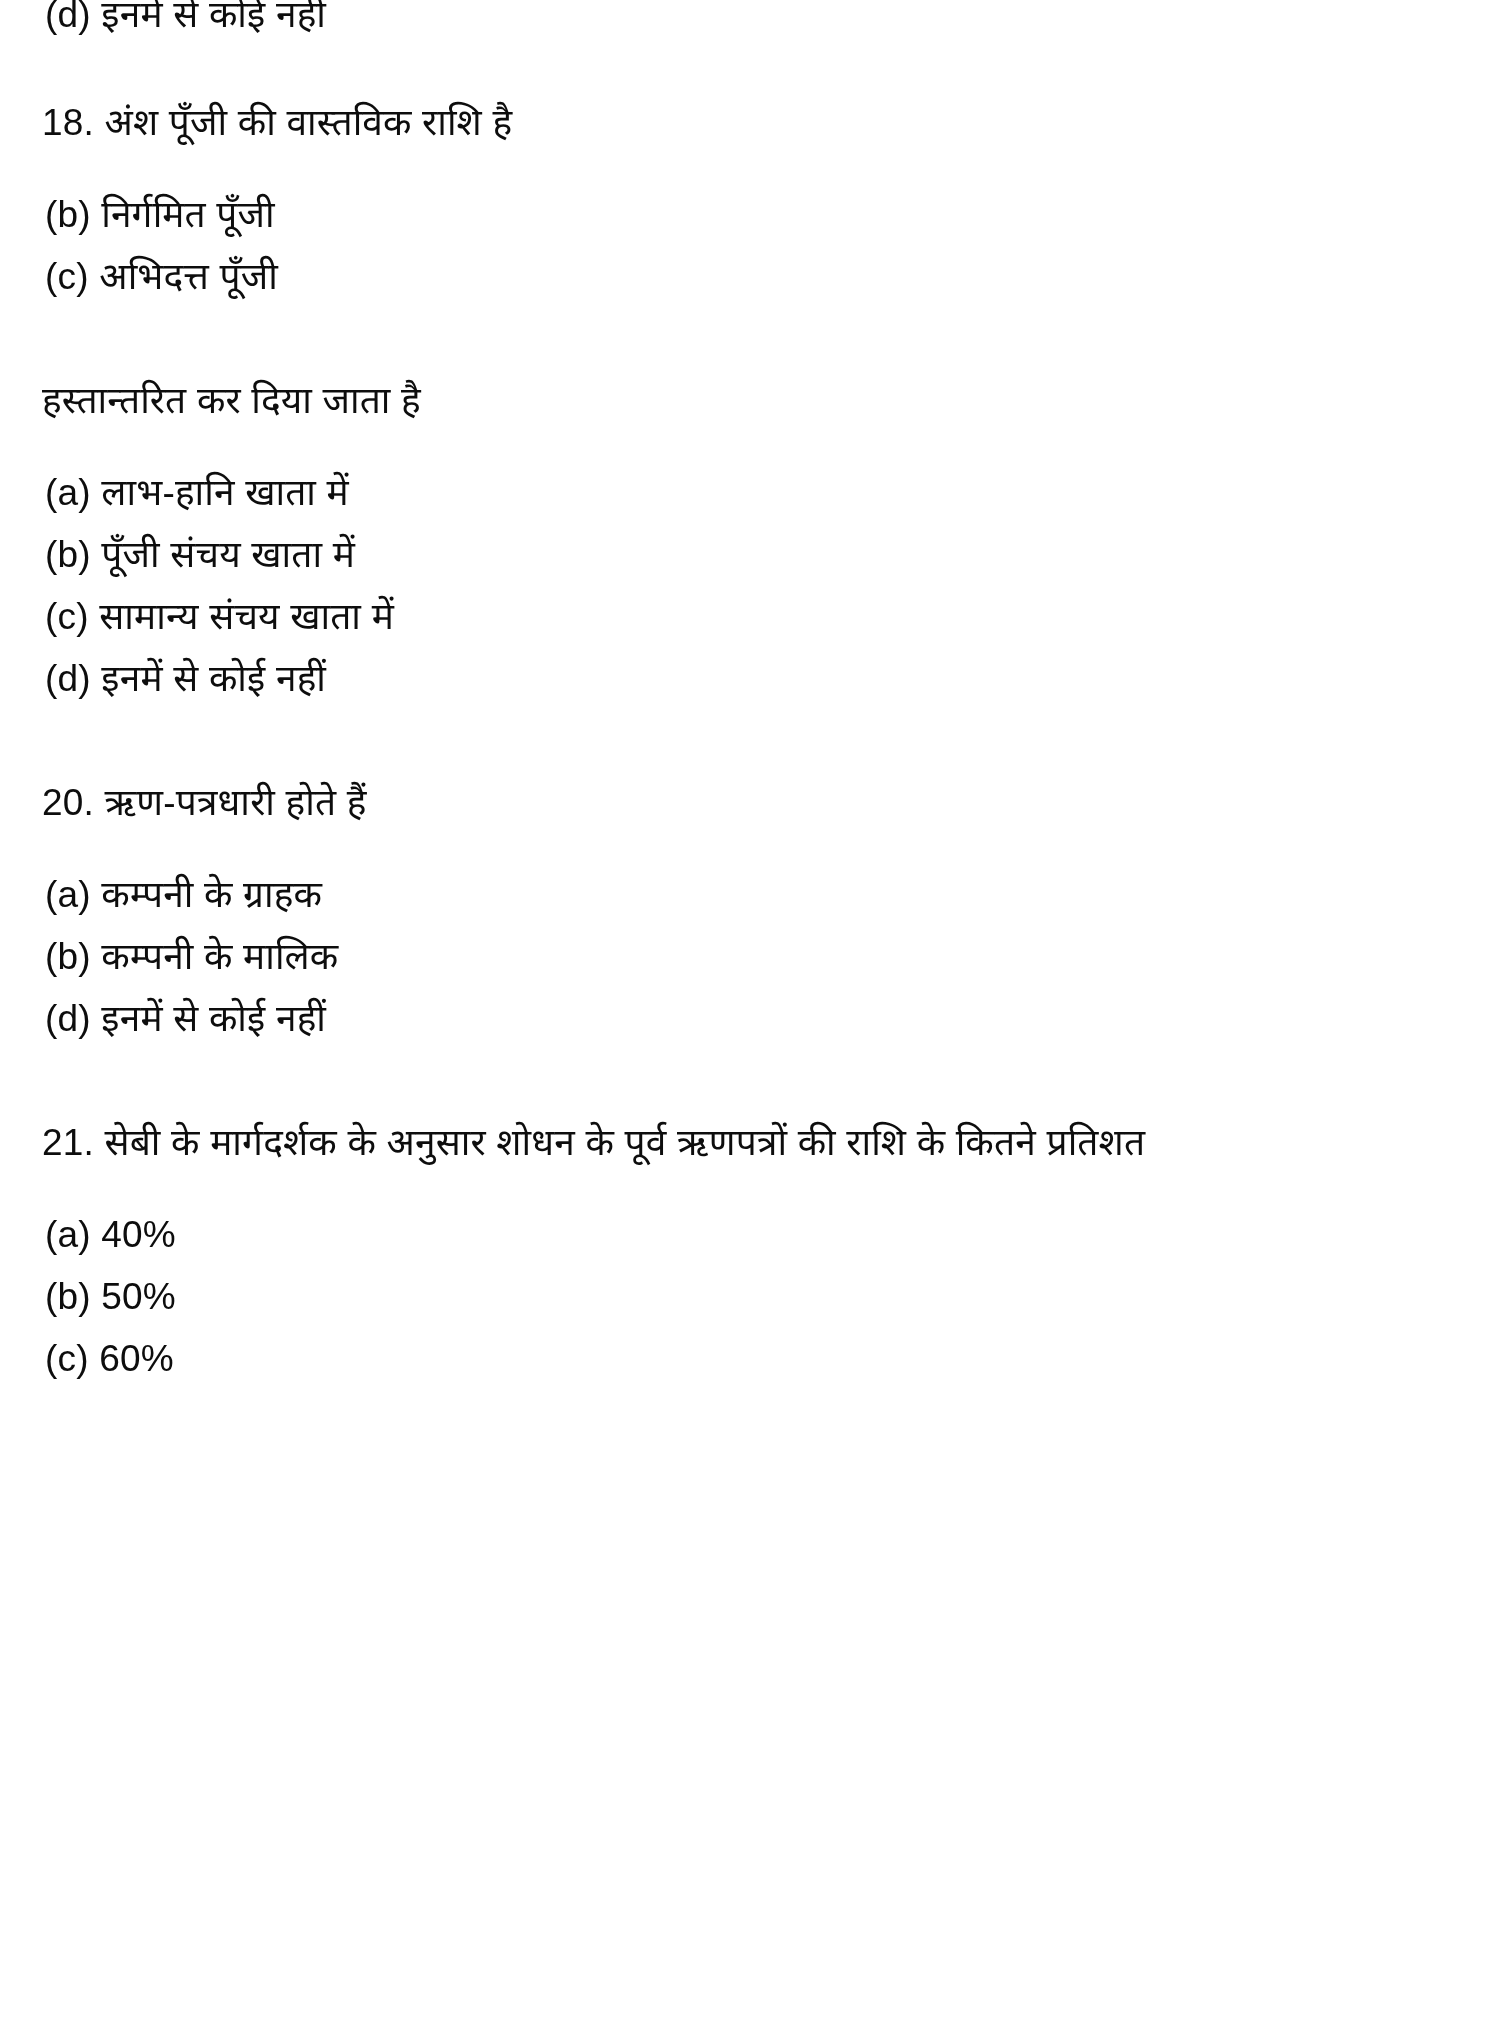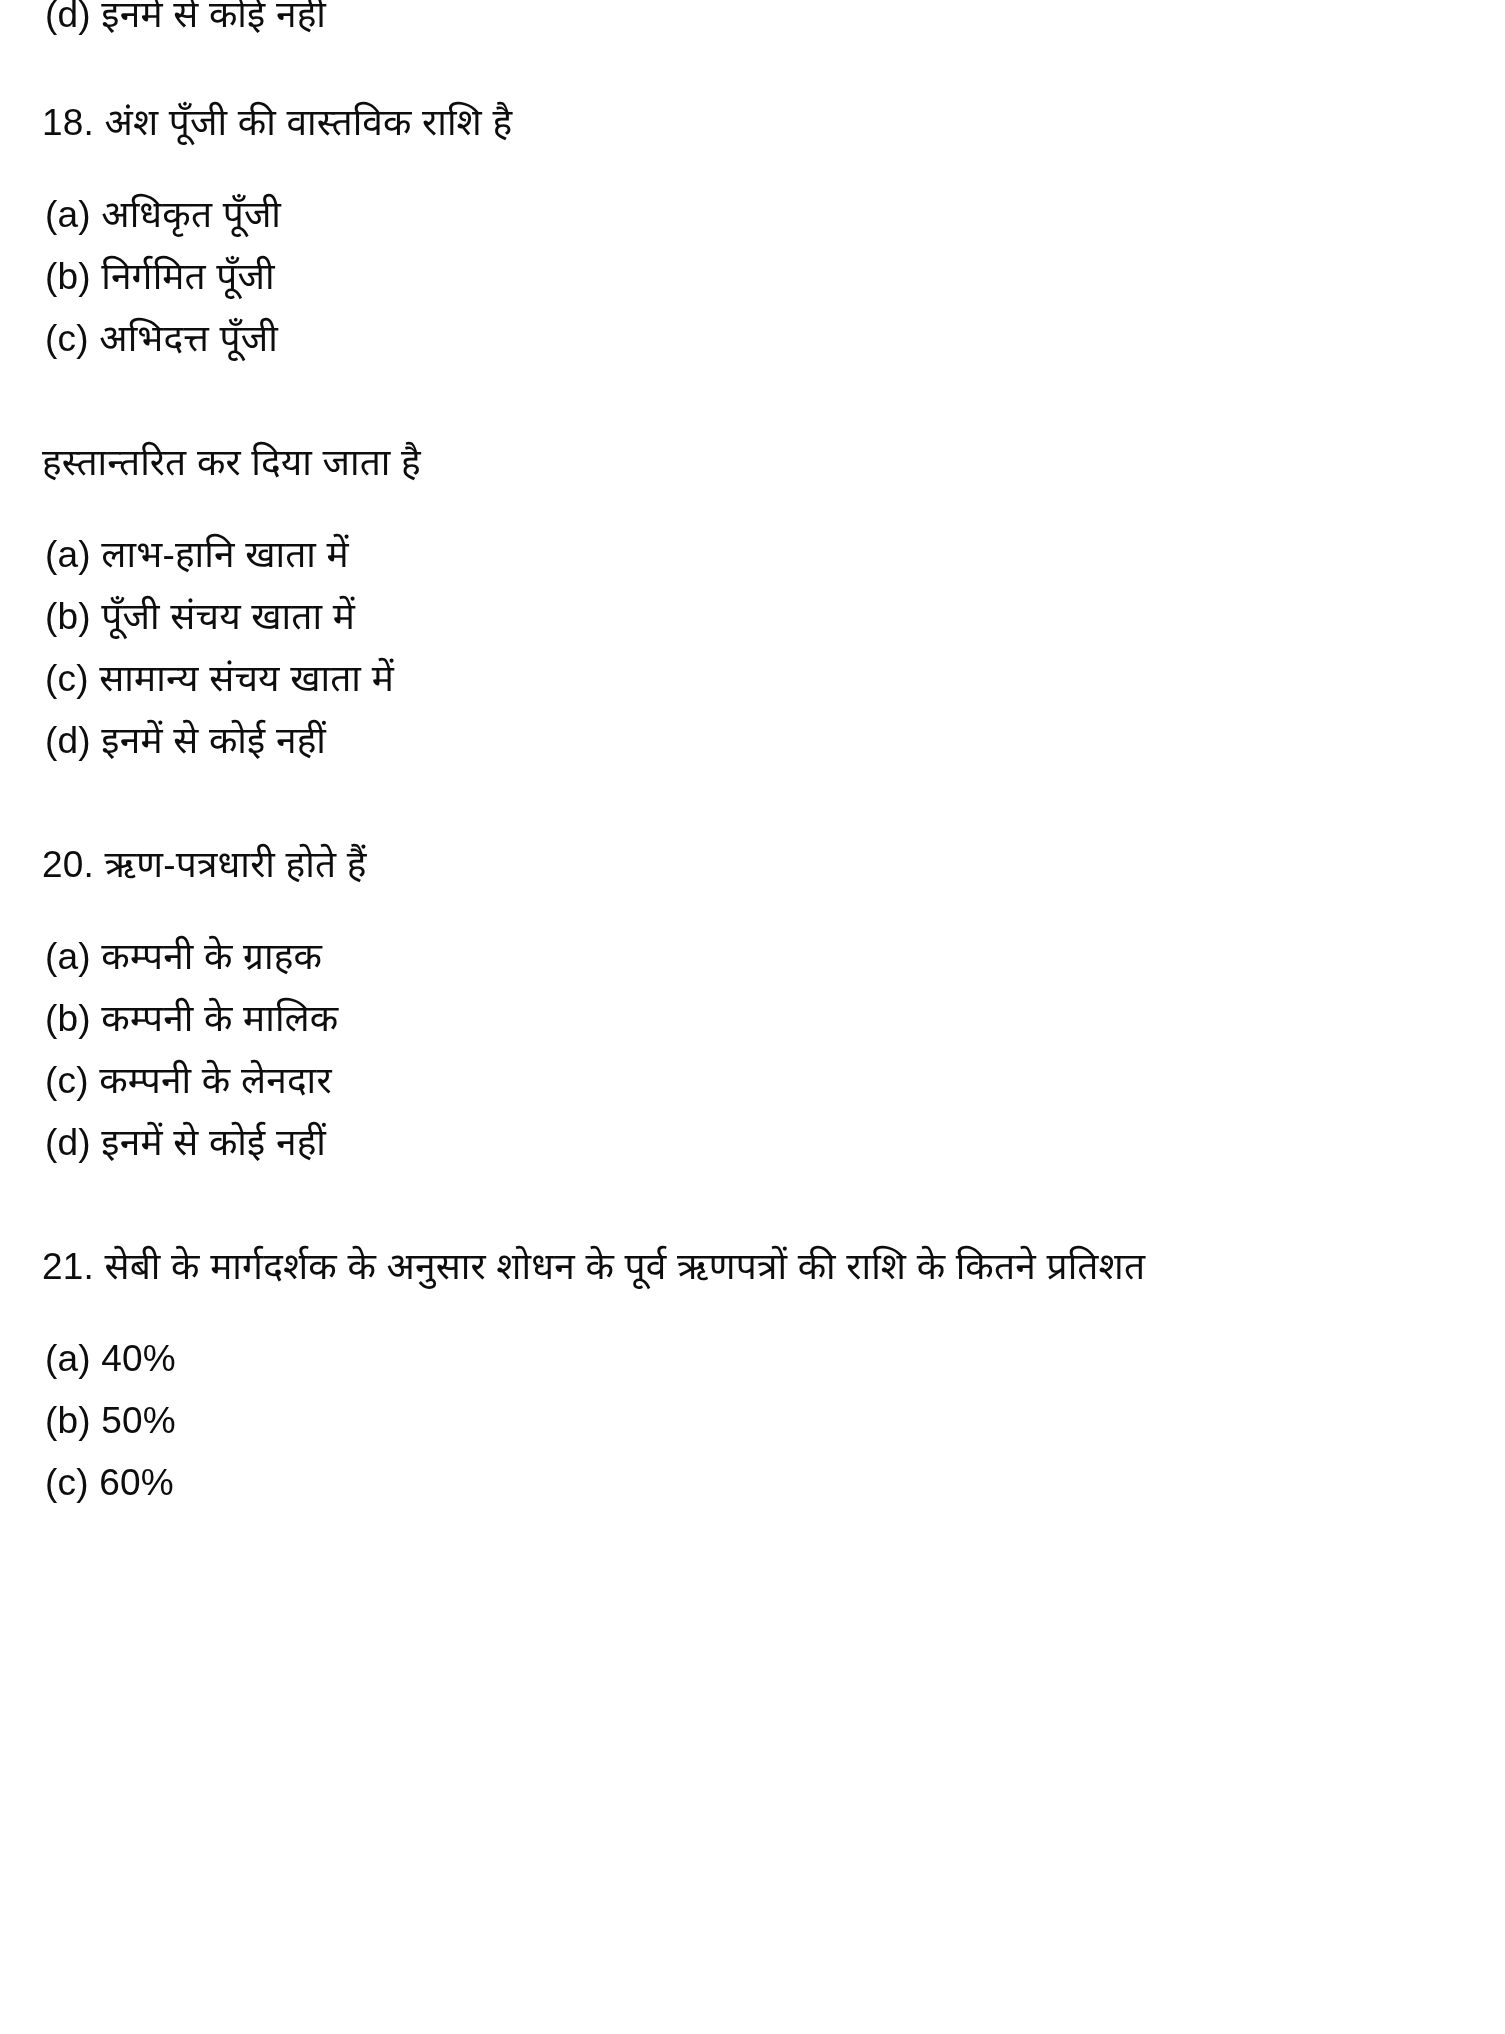--- a/index.html
+++ b/index.html
@@ -49,40 +49,38 @@
 
 <div id="page">
   <div class="col">
 
     <div class="line opt clip-top">(d) इनमें से कोई नहीं</div>
 
     <div class="gap-half"></div>
 
     <div class="line qline">18. अंश पूँजी की वास्तविक राशि है</div>
     <div class="gap-half"></div>
-    <div class="line opt">(a) अधिकृत पूँजी</div>
     <div class="line opt">(b) निर्गमित पूँजी</div>
     <div class="line opt">(c) अभिदत्त पूँजी</div>
 
     <div class="gap-block"></div>
 
     <div class="line qline">हस्तान्तरित कर दिया जाता है</div>
     <div class="gap-half"></div>
     <div class="line opt">(a) लाभ-हानि खाता में</div>
     <div class="line opt">(b) पूँजी संचय खाता में</div>
     <div class="line opt">(c) सामान्य संचय खाता में</div>
     <div class="line opt">(d) इनमें से कोई नहीं</div>
 
     <div class="gap-block"></div>
 
     <div class="line qline">20. ऋण-पत्रधारी होते हैं</div>
     <div class="gap-half"></div>
     <div class="line opt">(a) कम्पनी के ग्राहक</div>
     <div class="line opt">(b) कम्पनी के मालिक</div>
-    <div class="line opt">(c) कम्पनी के लेनदार</div>
     <div class="line opt">(d) इनमें से कोई नहीं</div>
 
     <div class="gap-block"></div>
 
     <div class="line qline">21. सेबी के मार्गदर्शक के अनुसार शोधन के पूर्व ऋणपत्रों की राशि के कितने प्रतिशत</div>
     <div class="gap-half"></div>
     <div class="line opt lat">(a) 40%</div>
     <div class="line opt lat">(b) 50%</div>
     <div class="line opt lat">(c) 60%</div>
 

